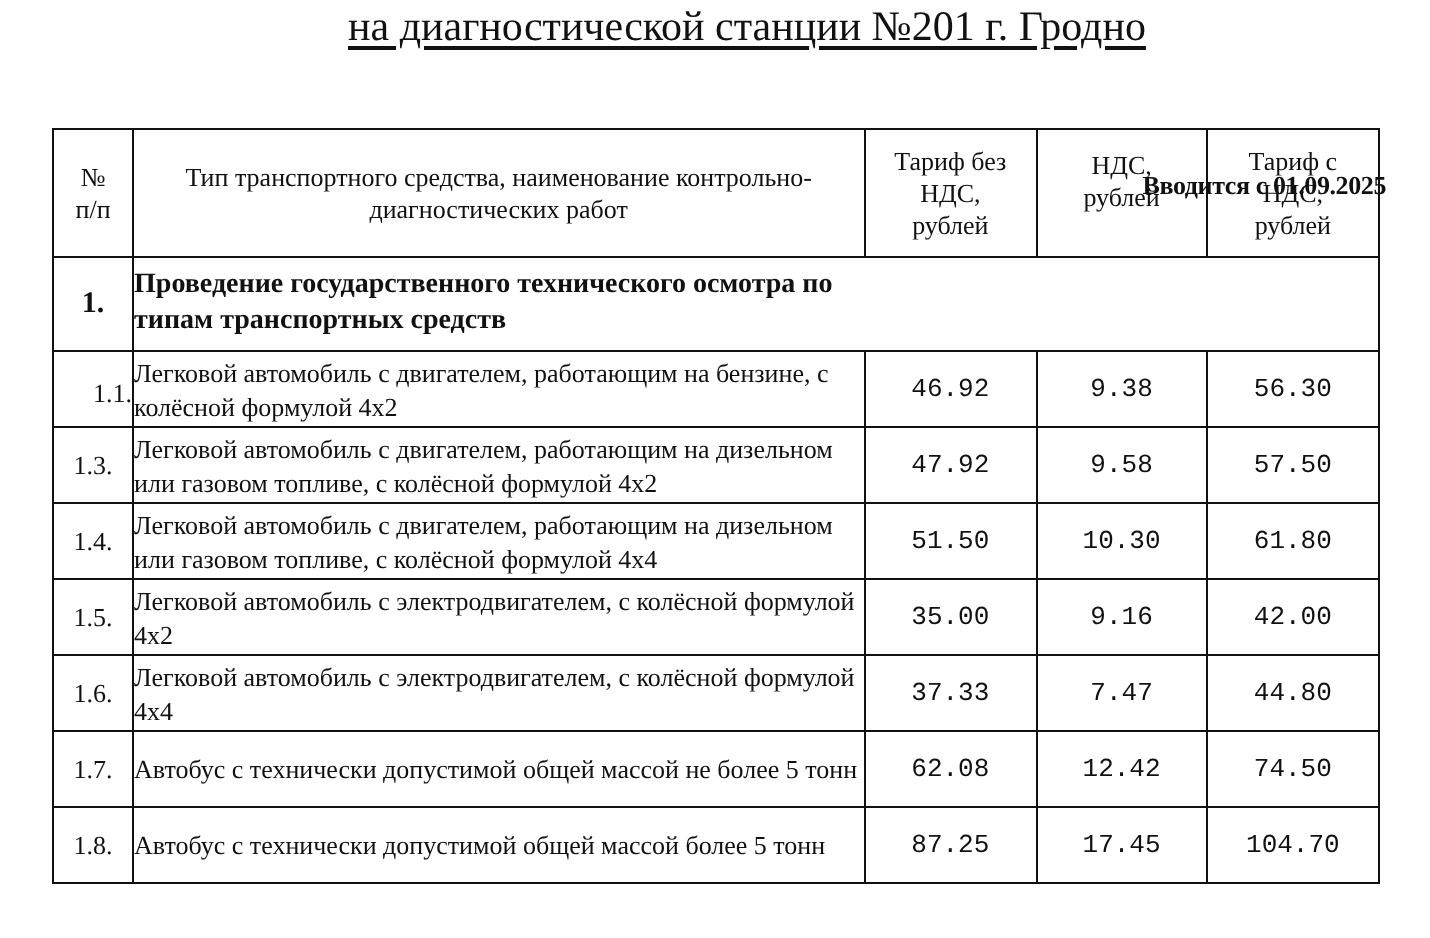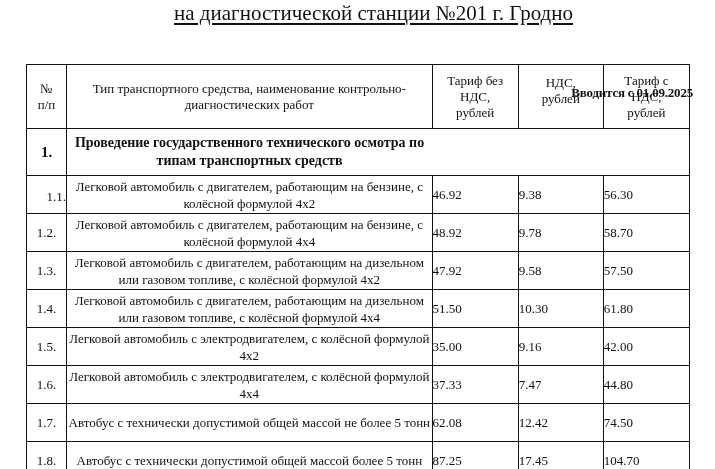--- a/index.html
+++ b/index.html
@@ -28,23 +28,23 @@
   .col-num { width: 40px; }
   .col-desc { width: 365px; }
   .col-a { width: 86px; }
   .col-b { width: 85px; }
   .col-c { width: 86px; }
   tr.hdr { height: 64px; }
   tr.section { height: 47px; }
   tr.item { height: 38px; }
   td.num { text-align: center; font-size: 13px; }
   td.num.bold { font-weight: bold; font-size: 15px; }
-  td.desc { padding: 0 6px; line-height: 17px; text-align: center; margin-top: 28px; }
+  td.desc { padding: 0 6px; line-height: 17px; text-align: left; margin-top: 28px; }
   td.desc.bold { font-weight: bold; font-size: 14px; line-height: 18px; }
-  td.val { text-align: left; font-size: 13px; }
+  td.val { text-align: center; font-size: 13px; font-family: Liberation Mono, monospace; }
   td.num.item-num { vertical-align: middle; padding-top: 4px; text-align: right; }
 </style>
 </head>
 <body>
 
 <div class="title">
   <span>на диагностической станции №201 г. Гродно</span>
 </div>
 <div class="effective">Вводится с 01.09.2025</div>
 
@@ -81,27 +81,20 @@
         </td>
   </tr>
   <tr class="item">
     <td class="num item-num">1.1.</td>
     <td class="desc">Легковой автомобиль с двигателем, работающим на бензине, с колёсной формулой 4x2</td>
     <td class="val">46.92</td>
     <td class="val">9.38</td>
     <td class="val">56.30</td>
   </tr>
   <tr class="item">
-    <td class="num">1.2.</td>
-    <td class="desc">Легковой автомобиль с двигателем, работающим на бензине, с колёсной формулой 4x4</td>
-    <td class="val">48.92</td>
-    <td class="val">9.78</td>
-    <td class="val">58.70</td>
-  </tr>
-  <tr class="item">
     <td class="num">1.3.</td>
     <td class="desc">Легковой автомобиль с двигателем, работающим на дизельном или газовом топливе, с колёсной формулой 4x2</td>
     <td class="val">47.92</td>
     <td class="val">9.58</td>
     <td class="val">57.50</td>
   </tr>
   <tr class="item">
     <td class="num">1.4.</td>
     <td class="desc">Легковой автомобиль с двигателем, работающим на дизельном или газовом топливе, с колёсной формулой 4x4</td>
     <td class="val">51.50</td>

